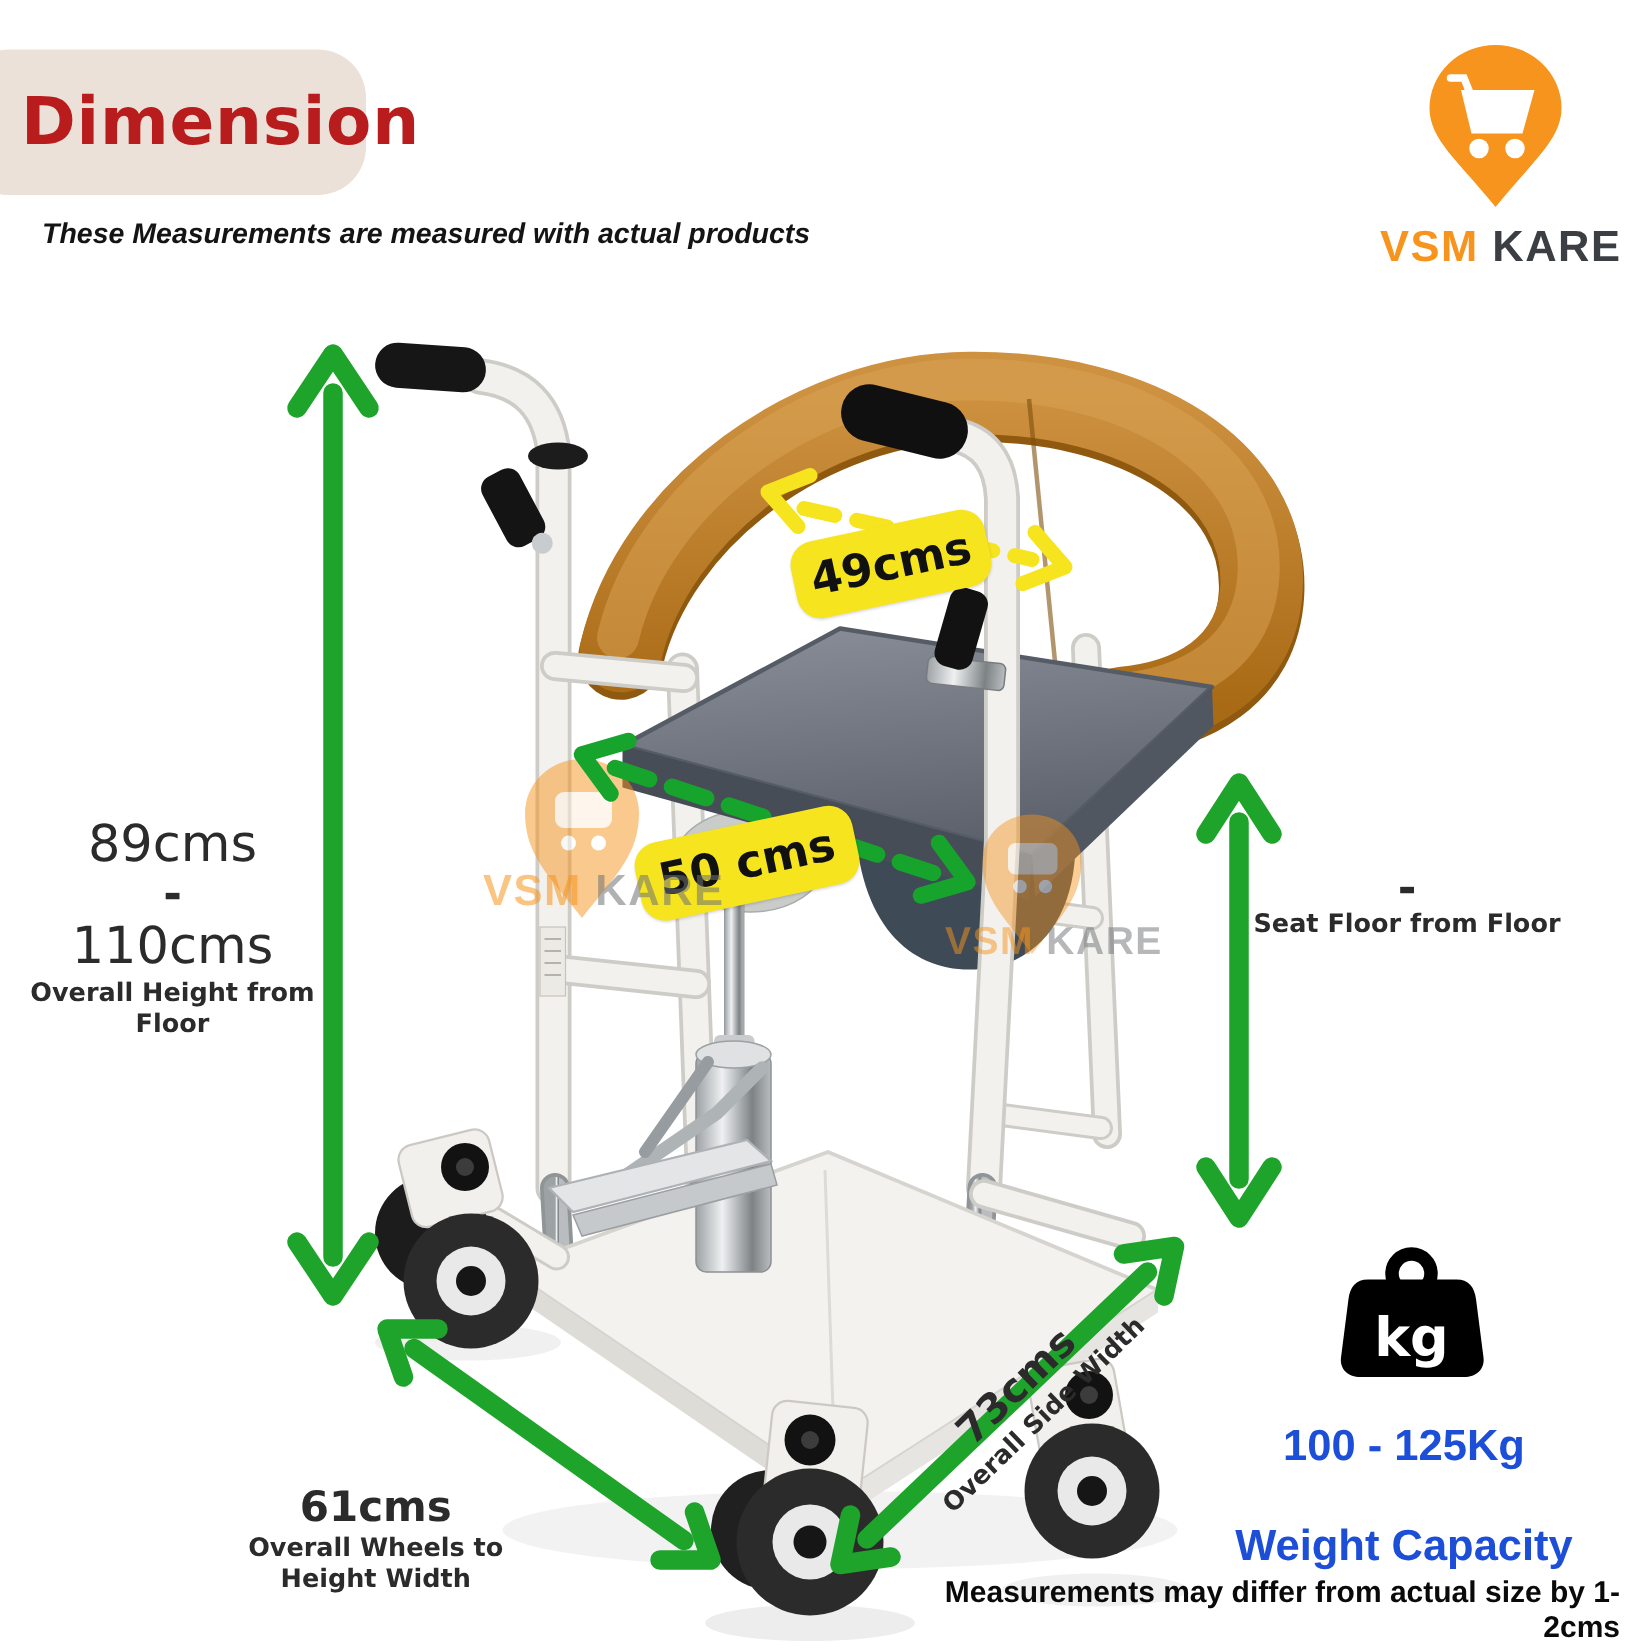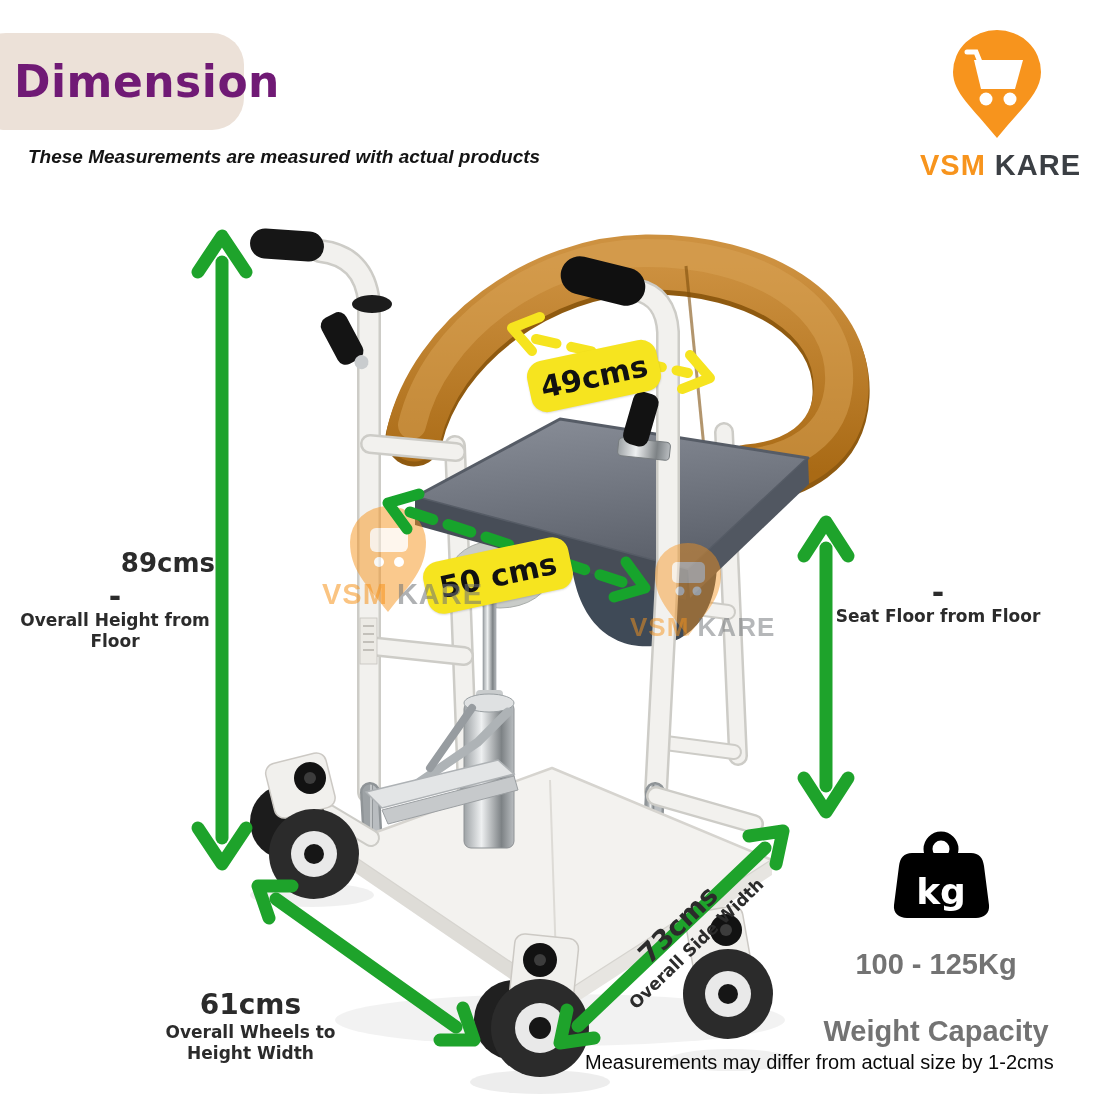--- a/index.html
+++ b/index.html
@@ -2,56 +2,56 @@
 <html><head>
 <meta charset="utf-8">
 <style>
   html,body{margin:0;padding:0;background:#fff;}
   .canvas{position:relative;width:1100px;height:1100px;background:#ffffff;overflow:hidden;
           font-family:"DejaVu Sans",sans-serif;}
   .abs{position:absolute;}
 
   
   .title-badge{left:-26px;top:33px;width:270px;height:97px;background:#ece1d8;border-radius:32px;}
-  .title-text{left:14px;top:56px;font-size:44px;font-weight:700;color:#701a75;letter-spacing:.5px;}
+  .title-text{left:14px;top:56px;font-size:44px;font-weight:700;color:#b91c1c;letter-spacing:.5px;}
   .subtitle{left:28px;top:146px;font-size:19px;font-weight:700;color:#141414;
             font-family:"Liberation Sans",sans-serif;font-style:italic;}
 
   
   .brand-text{left:893px;top:149px;width:215px;text-align:center;font-family:"Liberation Sans",sans-serif;
               font-size:29px;font-weight:700;letter-spacing:1px;}
   .brand-orange{color:#f7941d;} .brand-dark{color:#3b3f44;}
 
   
   .mblock{text-align:center;color:#2b2b2b;}
-  .mnum{font-size:26px;font-weight:700;line-height:42px;text-align:right;}
+  .mnum{font-size:34px;font-weight:400;line-height:42px;}
   .msep{font-size:30px;font-weight:700;line-height:26px;}
   .mlabel{font-size:17px;font-weight:700;line-height:21px;}
   .mnum-s{font-size:28px;font-weight:700;line-height:34px;}
 
   .blk-height{left:15px;top:542px;width:200px;}
   .blk-seatheight{left:828px;top:580px;width:220px;}
   .blk-wheels{left:148px;top:988px;width:205px;}
   .blk-side{left:590px;top:900px;width:220px;height:95px;transform:rotate(-44deg);}
   .blk-side .mnum-s{font-size:27px;line-height:32px;}
 
   
   .ytag{background:#f6e41f;border-radius:16px;color:#111;font-size:30px;font-weight:700;
         display:flex;align-items:center;justify-content:center;box-shadow:0 1px 2px rgba(0,0,0,.15);}
   .tag-49{left:528px;top:350px;width:132px;height:52px;transform:rotate(-12deg);}
   .tag-50{left:424px;top:549px;width:148px;height:53px;transform:rotate(-12deg);}
 
   
   .wtext{width:260px;text-align:center;font-family:"Liberation Sans",sans-serif;
-         font-size:29px;font-weight:700;color:#737373;}
+         font-size:29px;font-weight:700;color:#1d4ed8;}
   .wrange{left:806px;top:948px;}
   .wlabel{left:806px;top:1015px;}
 
-  .footnote{left:585px;top:1051px;width:495px;text-align:left;font-family:"Liberation Sans",sans-serif;
-            font-size:20px;font-weight:400;color:#0a0a0a;}
+  .footnote{left:585px;top:1051px;width:495px;text-align:right;font-family:"Liberation Sans",sans-serif;
+            font-size:20px;font-weight:700;color:#0a0a0a;}
 
   
   .wm{font-size:29px;font-weight:700;letter-spacing:1px;font-family:"Liberation Sans",sans-serif;}
   .wm1{left:322px;top:578px;opacity:.55;}
   .wm2{left:630px;top:612px;font-size:26px;opacity:.5;}
   .wm .o{color:#f7941d;} .wm .k{color:#6e7276;}
 
   
   .tube-o{fill:none;stroke:#cdccc7;stroke-linecap:round;}
   .tube-f{fill:none;stroke:#f2f1ee;stroke-linecap:round;}
@@ -271,20 +271,21 @@
       <circle cx="1010" cy="99" r="6.5" fill="#ffffff"></circle>
   </svg>
   <div class="abs brand-text">
     <span class="brand-orange">VSM</span>
     <span class="brand-dark">KARE</span>
   </div>
 
   <div class="abs mblock blk-height">
     <div class="mnum">89cms</div>
     <div class="msep">-</div>
+    <div class="mnum">110cms</div>
     <div class="mlabel">Overall Height from</div>
     <div class="mlabel">Floor</div>
   </div>
 
   <div class="abs mblock blk-seatheight">
     <div class="msep">-</div>
     <div class="mlabel">Seat Floor from Floor</div>
   </div>
 
   <div class="abs mblock blk-wheels">

